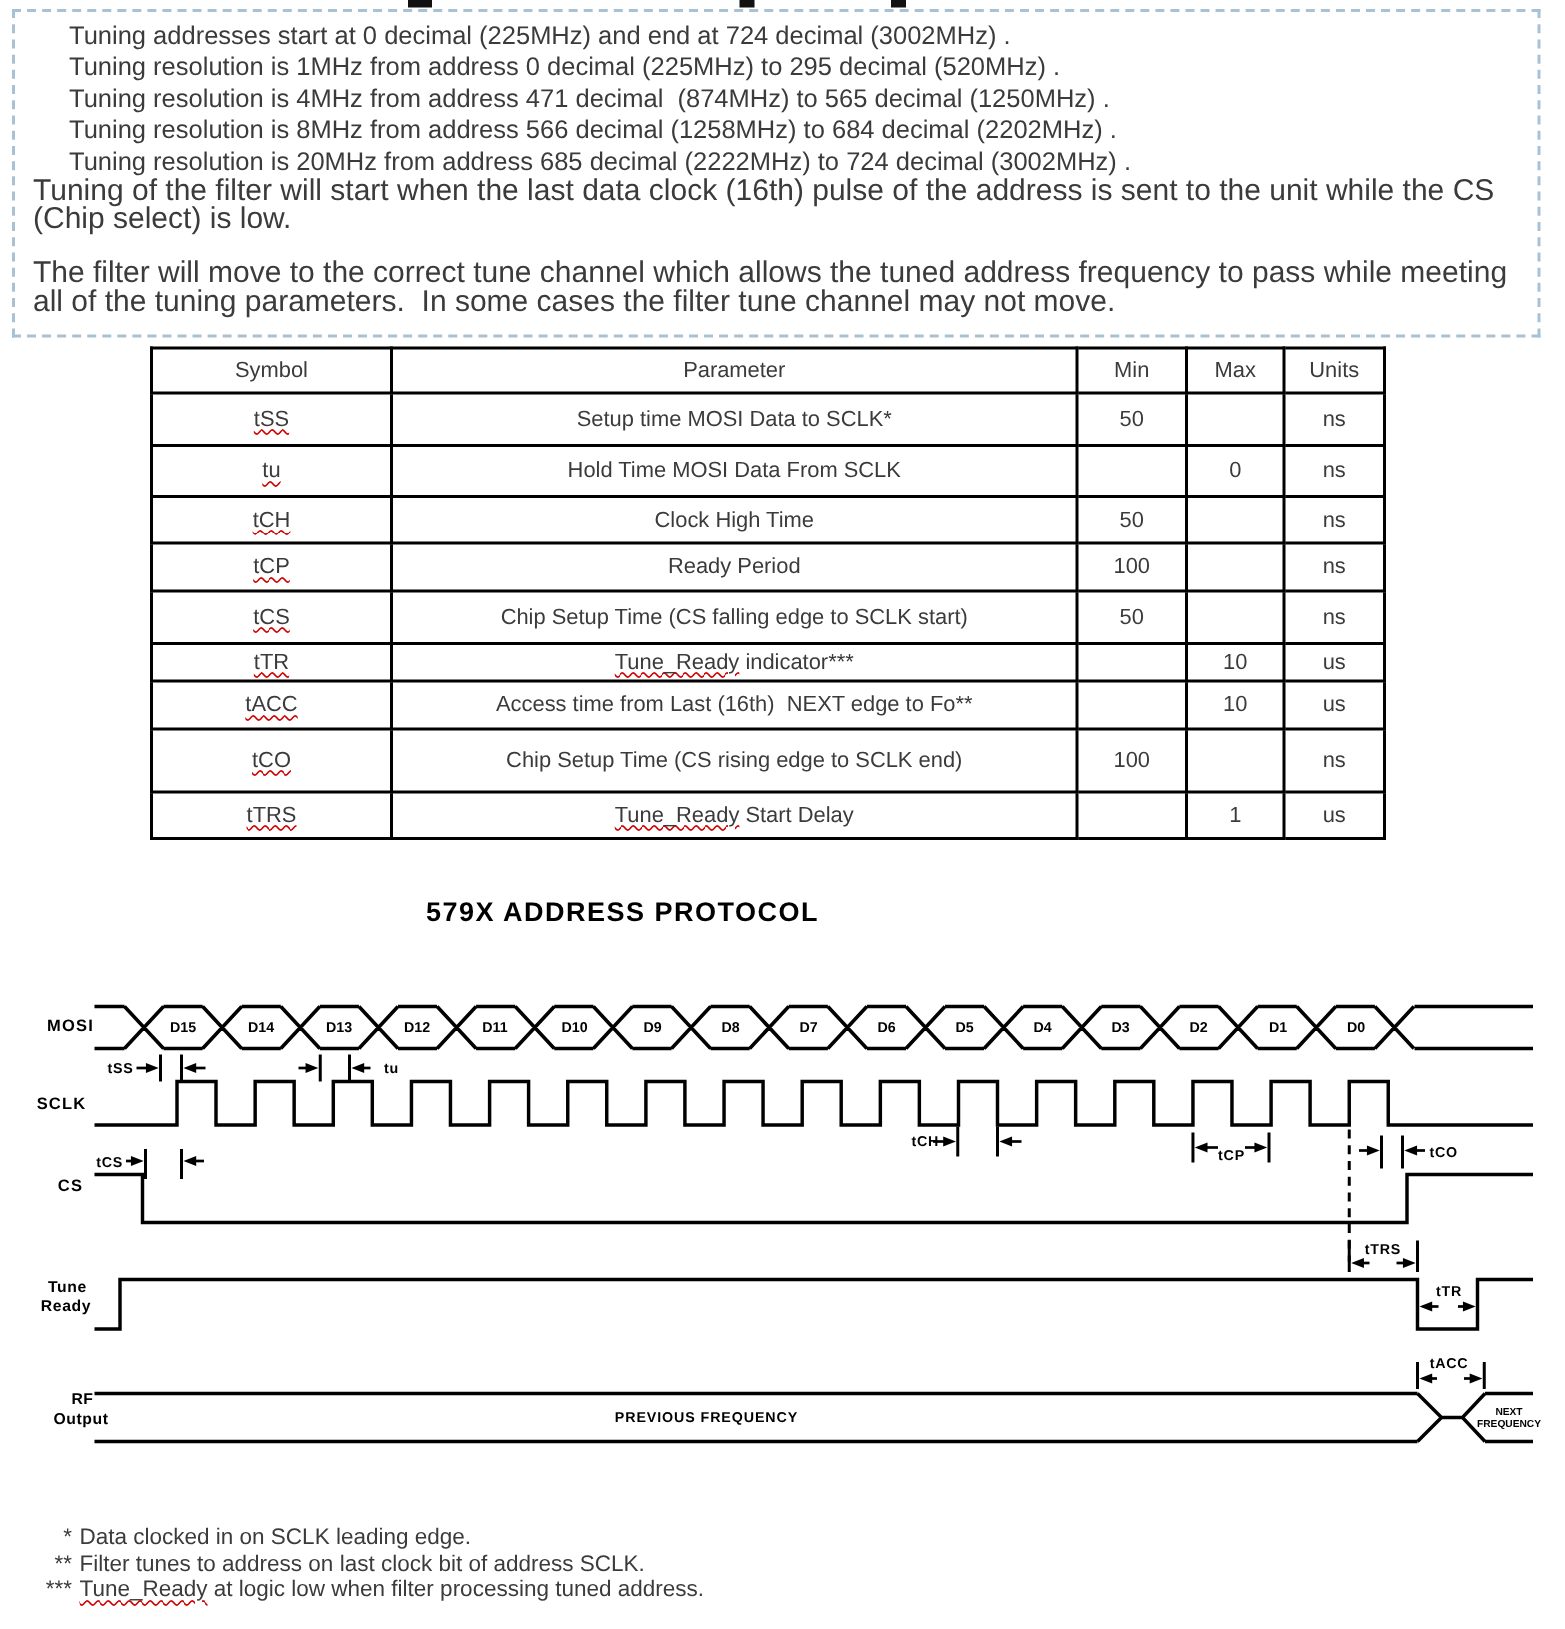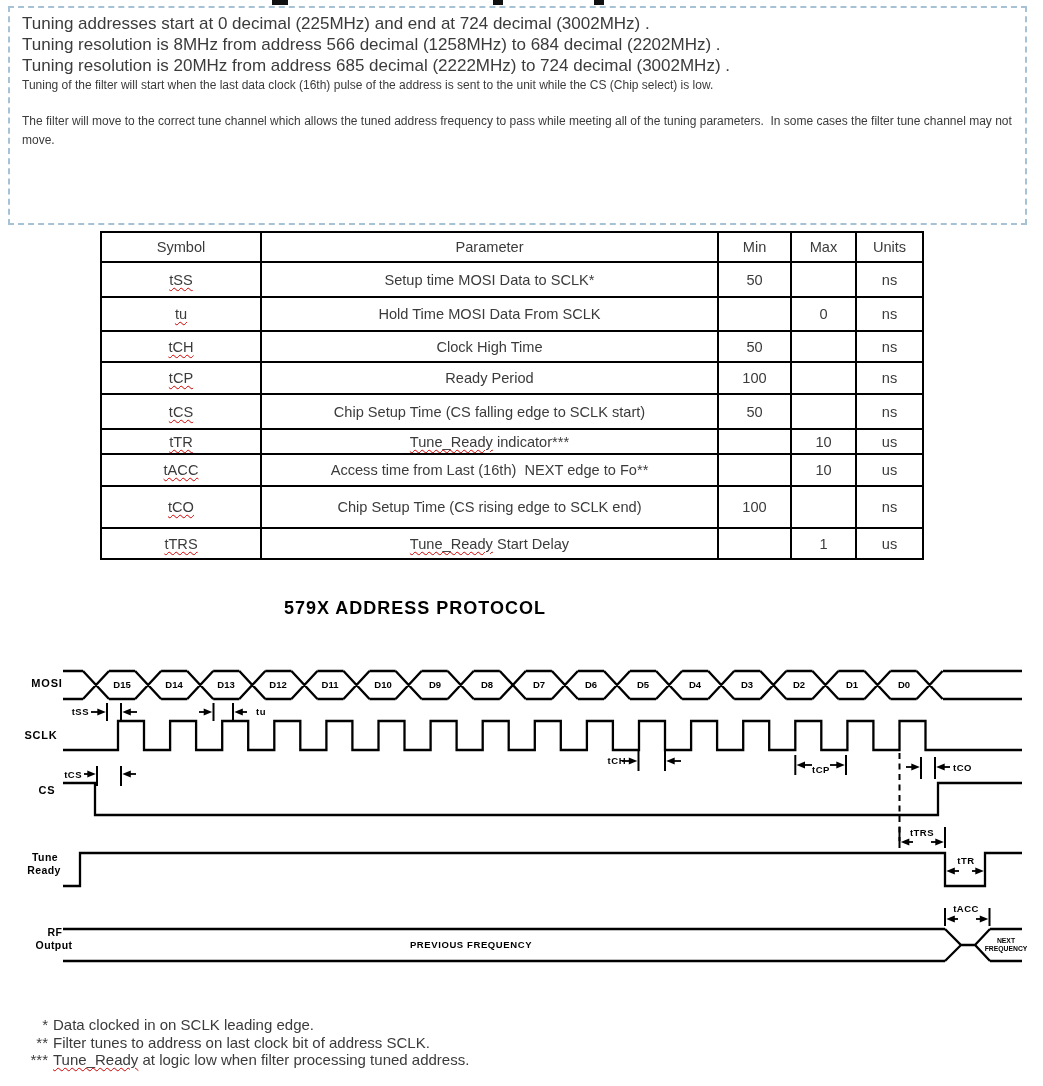--- a/index.html
+++ b/index.html
@@ -1,22 +1,22 @@
 <!DOCTYPE html>
 <html><head>
 <meta charset="utf-8">
 <style>
   html,body{margin:0;padding:0;}
   body{width:1043px;height:1086px;background:#ffffff;position:relative;
        font-family:"Liberation Sans",sans-serif;color:#3b3b3b;overflow:hidden;}
   .frag{position:absolute;top:0;height:5px;background:#111;}
   #infobox{position:absolute;left:8px;top:6px;width:1019px;height:219px;
            border:2px dashed #a8c2d5;box-sizing:border-box;padding:5px 10px 0 12px;}
-  .big{font-size:17px;line-height:21px;white-space:pre-wrap;}
-  .small{font-size:12px;line-height:19px;white-space:pre-wrap;width:992px;}
+  .big{font-size:17px;line-height:21px;white-space:pre-wrap;margin-left:24px;}
+  .small{font-size:20px;line-height:19px;white-space:pre-wrap;width:992px;}
   .spacer{height:17px;}
   #ptable{position:absolute;left:100px;top:231px;border-collapse:collapse;table-layout:fixed;}
   #ptable th,#ptable td{border:2px solid #000;text-align:center;vertical-align:middle;
            font-size:14.6px;font-weight:normal;color:#3b3b3b;padding:0;white-space:pre-wrap;margin-top:36px;}
   #ptable thead tr{height:30px;}
   #ptable tbody tr:nth-child(1){height:35px;}
   #ptable tbody tr:nth-child(2){height:34px;}
   #ptable tbody tr:nth-child(3){height:31px;}
   #ptable tbody tr:nth-child(4){height:32px;}
   #ptable tbody tr:nth-child(5){height:35px;}
@@ -43,20 +43,22 @@
 </style>
 </head>
 <body>
 
 <div class="frag" style="left:272px;width:16px;"></div>
 <div class="frag" style="left:493px;width:10px;"></div>
 <div class="frag" style="left:594px;width:10px;"></div>
 
 <div id="infobox">
   <div class="big">Tuning addresses start at 0 decimal (225MHz) and end at 724 decimal (3002MHz) .</div>
+  <div class="big">Tuning resolution is 1MHz from address 0 decimal (225MHz) to 295 decimal (520MHz) .</div>
+  <div class="big">Tuning resolution is 4MHz from address 471 decimal  (874MHz) to 565 decimal (1250MHz) .</div>
   <div class="big">Tuning resolution is 8MHz from address 566 decimal (1258MHz) to 684 decimal (2202MHz) .</div>
   <div class="big">Tuning resolution is 20MHz from address 685 decimal (2222MHz) to 724 decimal (3002MHz) .</div>
   <div class="small">Tuning of the filter will start when the last data clock (16th) pulse of the address is sent to the unit while the CS (Chip select) is low.</div>
   <div class="spacer"></div>
   <div class="small">The filter will move to the correct tune channel which allows the tuned address frequency to pass while meeting all of the tuning parameters.  In some cases the filter tune channel may not move.</div>
 </div>
 
 <table id="ptable">
   <colgroup>
       <col style="width:160px">

